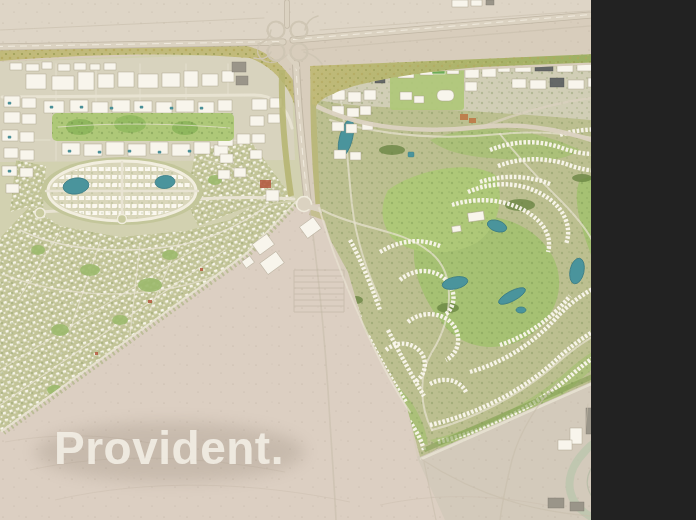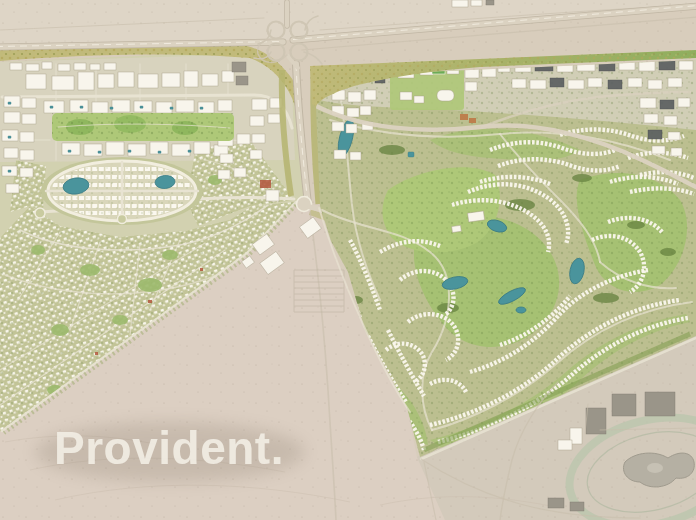--- a/index.html
+++ b/index.html
@@ -4,21 +4,21 @@
 <style>
   :root{
     --desert:#d8cdbc; --desertLight:#ded5c6; --desertPink:#dccfc2; --desertGray:#d3cabb;
     --roadFill:#dbd2c1; --roadCase:#c0b6a4; --roadLight:#e8e3d2; --white:#f8f5ec;
     --olive:#c6c79c; --villaBg:#c2c497; --villaRoof:#f9f6ec; --green:#9cba6c;
     --fairway:#a6c173; --lawn:#aec878; --darkTree:#66823f; --beltYellow:#c1ba7a;
     --lake:#4a949c; --lakeDark:#3b7c85; --urbanDark:#5c6061; --accentRed:#b2563c;
     --trackRing:#bcc6ae; --grayBld:#9a9589; --watermark:#f4f0e7;
   }
   html,body{margin:0;padding:0;background:#222;}
-  .stage{width:696px;height:520px;overflow:hidden;position:relative;font-family:"Liberation Sans",sans-serif;}
+  .stage{width:591px;height:520px;overflow:hidden;position:relative;font-family:"Liberation Sans",sans-serif;}
   svg{display:block;}
   .bld{fill:var(--white);stroke:#a89f8c;stroke-width:.45;}
   .bldD{fill:var(--urbanDark);stroke:#45484b;stroke-width:.4;opacity:.92;}
   .bldG{fill:var(--grayBld);stroke:#7d786d;stroke-width:.4;}
   .pool{fill:var(--lake);stroke:var(--lakeDark);stroke-width:.4;}
   .lake{fill:var(--lake);stroke:var(--lakeDark);stroke-width:.8;}
   .road{stroke:var(--roadLight);fill:none;stroke-linecap:round;}
   .roadMid{stroke:var(--roadFill);fill:none;stroke-linecap:round;}
   .case{stroke:var(--roadCase);fill:none;stroke-linecap:round;}
   .dash{stroke:#faf6ec;fill:none;stroke-dasharray:7 5;opacity:.85;}

